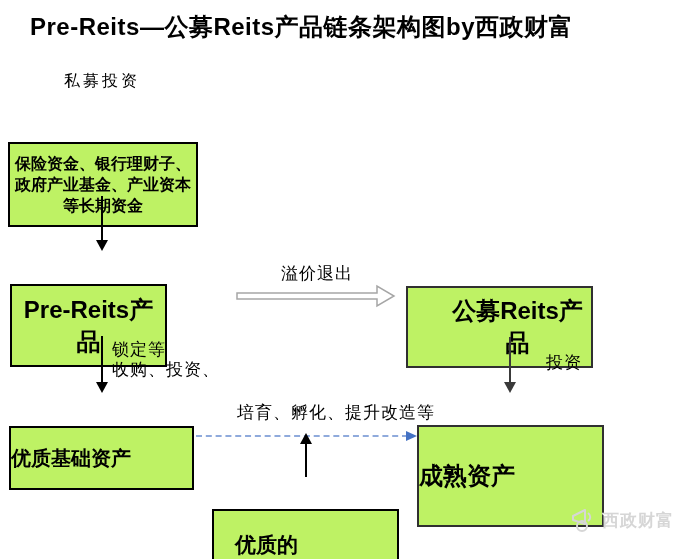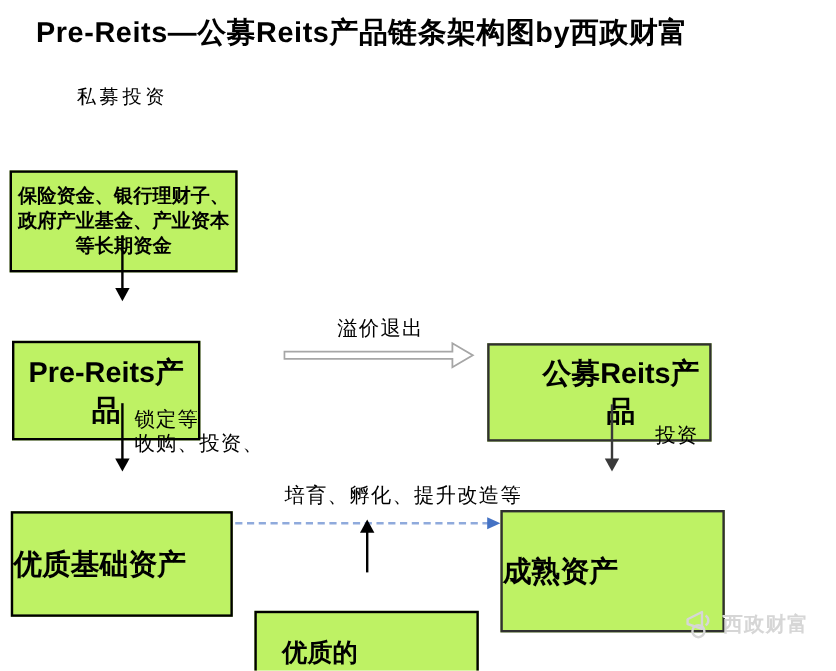--- a/index.html
+++ b/index.html
@@ -19,21 +19,21 @@
   .col-header.left{left:64px;top:71px;}
   .col-header.right{left:438px;top:71px;}
 
   .box{
     position:absolute;background:#bef264;border:2px solid #000;
     display:flex;align-items:center;text-align:center;
     font-family:"Liberation Sans", sans-serif;font-weight:bold;box-sizing:border-box;margin-top:32px;
   }
   .box.funding{left:8px;top:110px;width:190px;height:85px;font-size:16px;line-height:1.32;padding:2px 3px;}
   .box.pre-reits{left:10px;top:252px;width:157px;height:83px;font-size:24px;}
-  .box.quality{left:9px;top:394px;width:185px;height:88px;font-size:24px;}
+  .box.quality{left:9px;top:394px;width:185px;height:64px;font-size:20px;}
   .box.public{left:406px;top:254px;width:187px;height:82px;border-color:#303030;font-size:24px;padding-left:36px;}
   .box.mature{left:417px;top:393px;width:187px;height:102px;border-color:#303030;font-size:24px;}
   .box.operator{left:212px;top:477px;width:187px;height:100px;font-size:21px;line-height:1.35;}
 
   .vline{position:absolute;width:2px;background:#000;}
   .vline.gray{background:#3a3a3a;}
   .arrowhead-down{
     position:absolute;width:0;height:0;
     border-left:6px solid transparent;border-right:6px solid transparent;
     border-top:11px solid #000;

